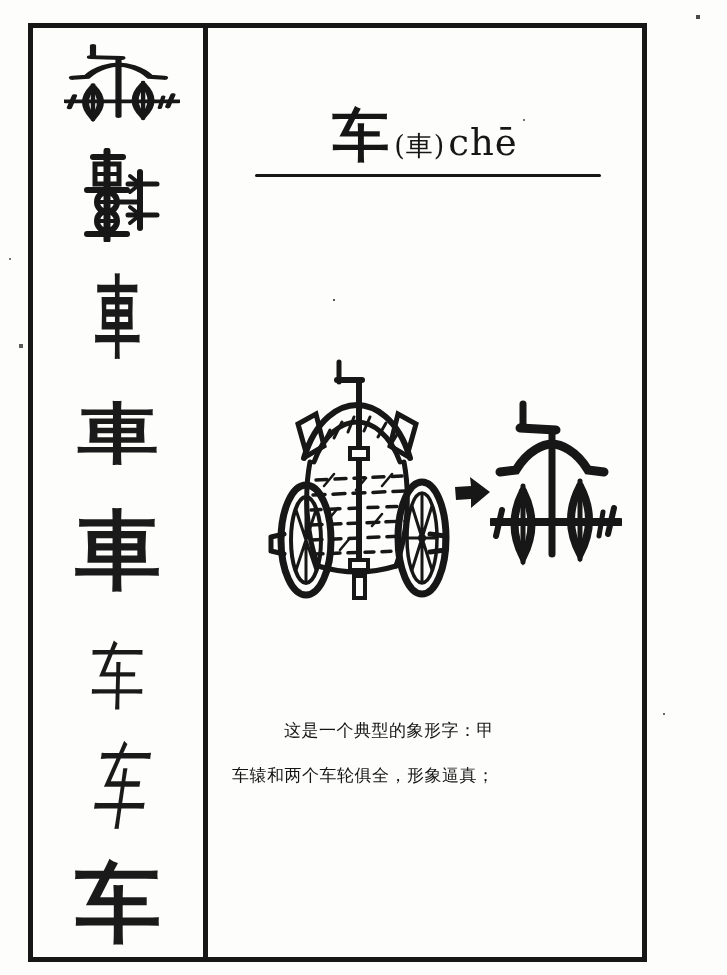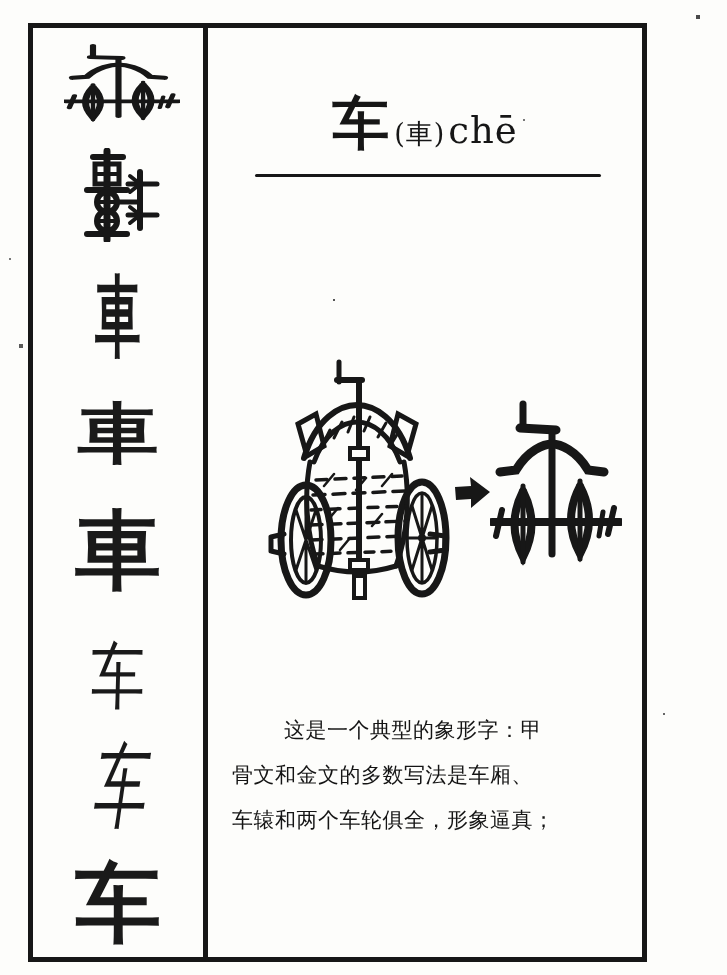--- a/index.html
+++ b/index.html
@@ -11,32 +11,32 @@
   
   .sb-svg{position:absolute;}
   .sb-char{position:absolute;left:33px;width:170px;text-align:center;color:#1a1a1a;white-space:nowrap;}
   .f3{top:268px;height:96px;line-height:96px;font-size:88px;font-weight:800;transform:scaleX(0.52);}
   .f4{top:394px;height:78px;line-height:78px;font-size:70px;font-weight:700;transform:scale(1.16,0.94);}
   .f5{top:502px;height:96px;line-height:96px;font-size:86px;font-weight:600;}
   .f6{top:636px;height:80px;line-height:80px;font-size:72px;font-weight:500;transform:scaleX(0.75) skewX(-2deg);}
   .f7{top:736px;height:102px;line-height:102px;font-size:92px;font-weight:400;font-style:italic;transform:scaleX(0.58);}
   .f8{top:854px;height:98px;line-height:98px;font-size:86px;font-weight:600;}
   
-  .title{position:absolute;left:208px;top:92px;width:434px;height:68px;line-height:62px;
+  .title{position:absolute;left:208px;top:104px;width:434px;height:68px;line-height:62px;
          text-align:center;white-space:nowrap;}
   .t-main{font-size:57px;font-weight:600;}
   .t-paren{font-size:27px;margin:0 3px 0 5px;letter-spacing:1px;}
   .t-pinyin{font-size:37px;letter-spacing:1px;}
   .rule{position:absolute;left:255px;top:174px;width:346px;height:3px;background:#171717;border-radius:2px;}
   
   .chariot{position:absolute;left:264px;top:354px;width:186px;height:250px;}
   .arrow{position:absolute;left:454px;top:475px;width:38px;height:36px;}
   .glyph-big{position:absolute;left:490px;top:396px;width:132px;height:170px;}
   
-  .paragraph{position:absolute;left:232px;top:708px;width:400px;font-size:21px;letter-spacing:0.5px;color:#141414;}
+  .paragraph{position:absolute;left:232px;top:708px;width:400px;font-size:17px;letter-spacing:0.5px;color:#141414;}
   .pline{margin:0;height:45px;line-height:45px;white-space:nowrap;}
   .indent{padding-left:52px;}
   
   .speckles{position:absolute;left:0;top:0;width:2px;height:2px;background:transparent;
     box-shadow:697px 16px 0 1px #4a4a4a, 333px 299px 0 0 #555, 20px 345px 0 1px #5a5a5a,
                523px 119px 0 0 #777, 663px 713px 0 0 #666, 9px 258px 0 0 #777;}
 </style>
 </head>
 <body>
 
@@ -159,17 +159,16 @@
         <path d="M90,90 Q108,124 90,158 Q72,124 90,90" stroke-width="8"></path>
         <path d="M90,85 L90,163" stroke-width="5"></path>
         <path d="M12,114 L6,140" stroke-width="6"></path>
         <path d="M124,112 L118,138" stroke-width="6"></path>
         <path d="M113,116 L109,140" stroke-width="5"></path>
       </g>
     </svg>
 
     <section class="paragraph">
       <p class="pline indent">这是一个典型的象形字：甲</p>
-      <p class="pline">骨文和金文的多数写法是车厢、</p>
       <p class="pline">车辕和两个车轮俱全，形象逼真；</p>
     </section>
   </main>
 </div>
 
 </body></html>

